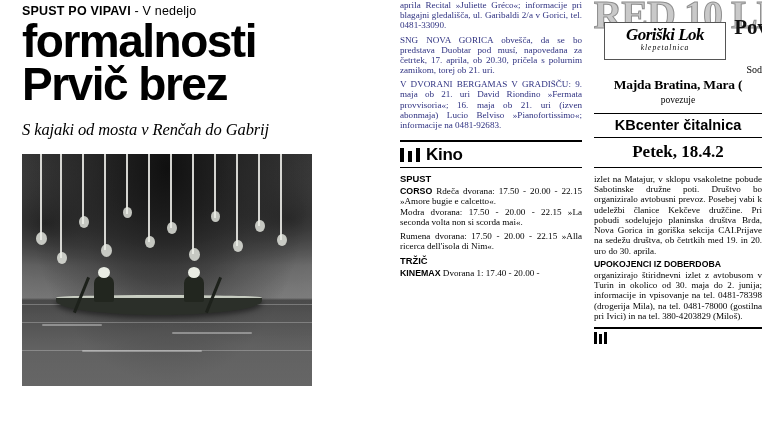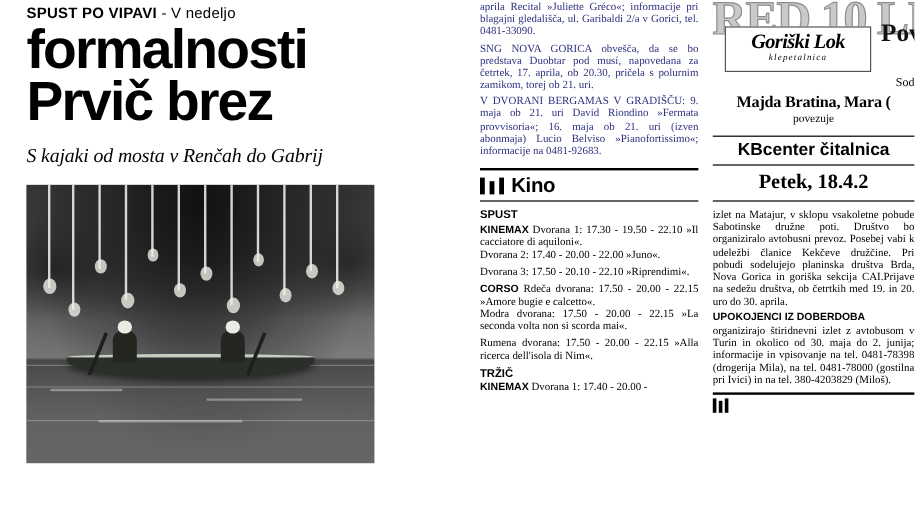--- a/index.html
+++ b/index.html
@@ -394,26 +394,20 @@
     <div class="para mid-blue">SNG NOVA GORICA obvešča, da se bo predstava Duobtar pod musí, napovedana za četrtek, 17. aprila, ob 20.30, pričela s polurnim zamikom, torej ob 21. uri.</div>
     <div class="para mid-blue">V DVORANI BERGAMAS V GRADIŠČU: 9. maja ob 21. uri David Riondino »Fermata provvisoria«; 16. maja ob 21. uri (izven abonmaja) Lucio Belviso »Pianofortissimo«; informacije na 0481-92683.</div>
 
     <div class="kino-head">
       <span class="ico"></span>
       <span class="ttl">Kino</span>
     </div>
 
     <div class="city">SPUST</div>
     <div>
-      <span class="venue">KINEMAX</span>
-      <span>Dvorana 1: 17.30 - 19.50 - 22.10 »Il cacciatore di aquiloni«.</span>
-      <div class="para">Dvorana 2: 17.40 - 20.00 - 22.00 »Juno«.</div>
-      <div class="para">Dvorana 3: 17.50 - 20.10 - 22.10 »Riprendimi«.</div>
-    </div>
-    <div>
       <span class="venue">CORSO</span>
       <span>Rdeča dvorana: 17.50 - 20.00 - 22.15 »Amore bugie e calcetto«.</span>
       <div class="para">Modra dvorana: 17.50 - 20.00 - 22.15 »La seconda volta non si scorda mai«.</div>
       <div class="para">Rumena dvorana: 17.50 - 20.00 - 22.15 »Alla ricerca dell'isola di Nim«.</div>
     </div>
 
     <div class="city">TRŽIČ</div>
     <div>
       <span class="venue">KINEMAX</span>
       <span>Dvorana 1: 17.40 - 20.00 -</span>

